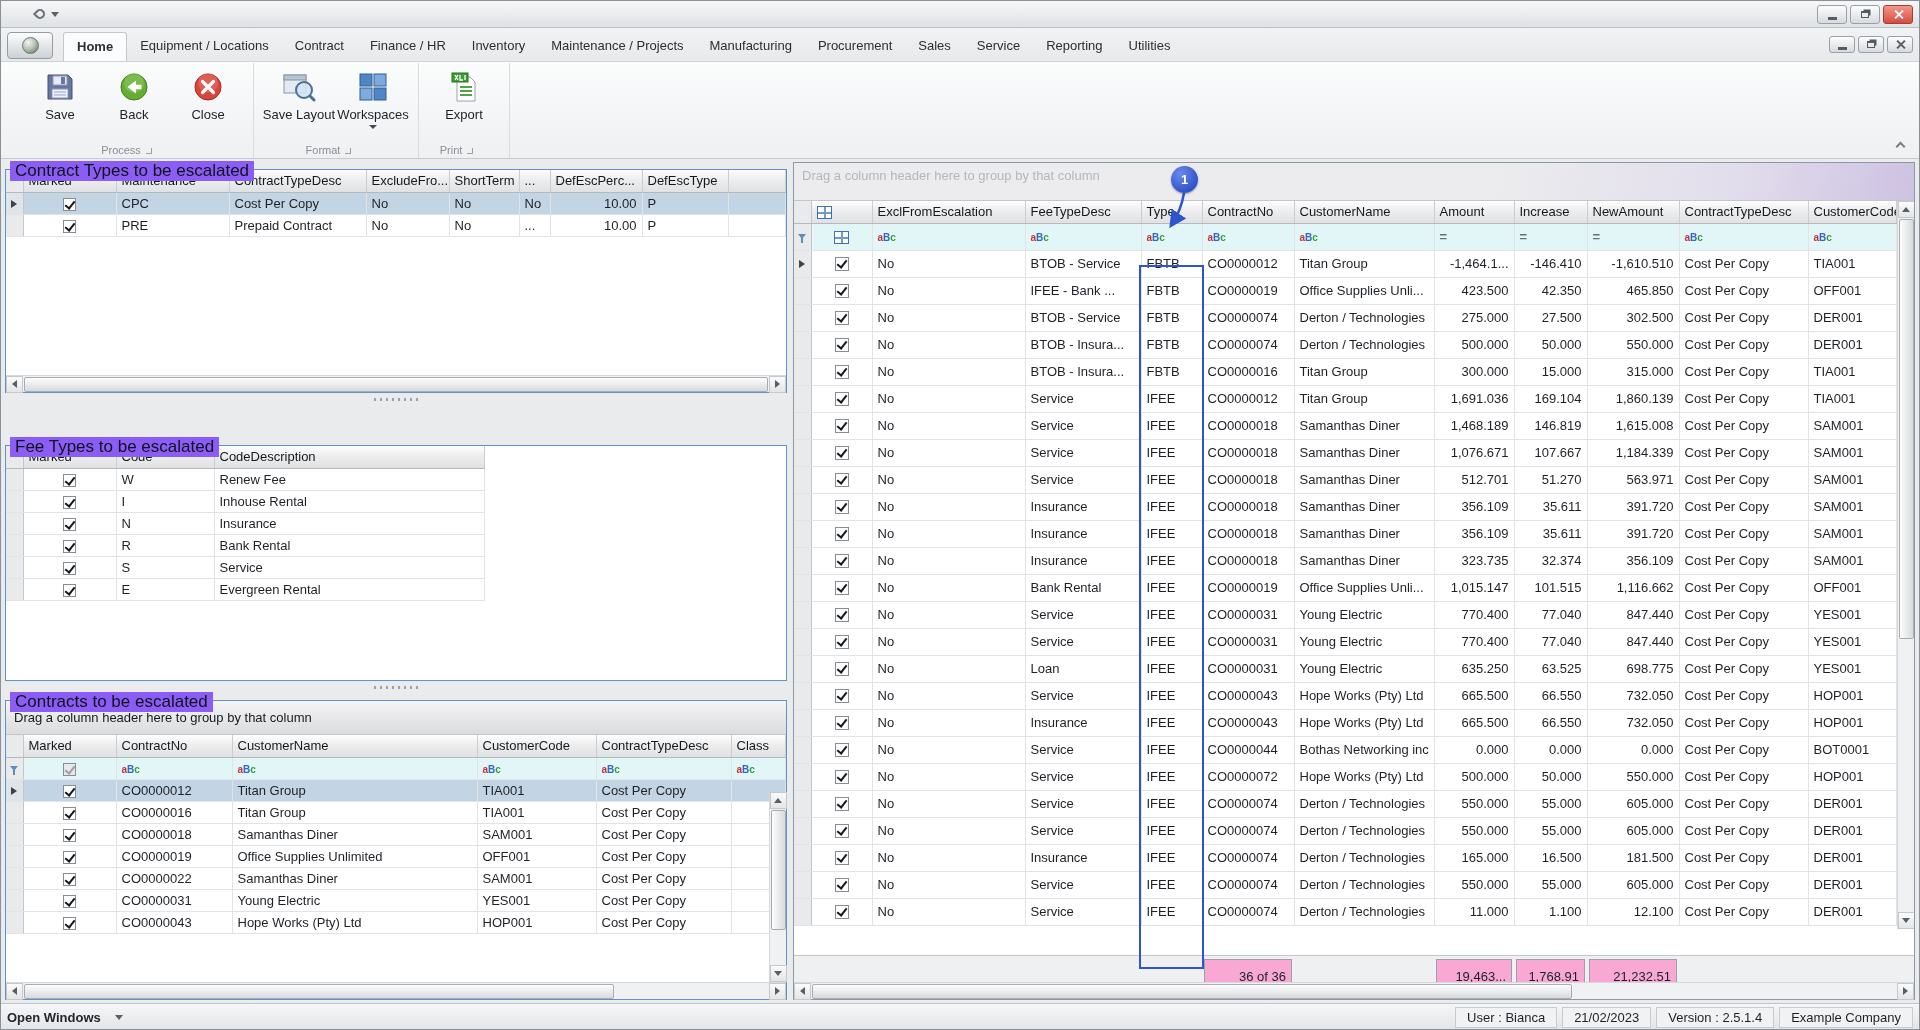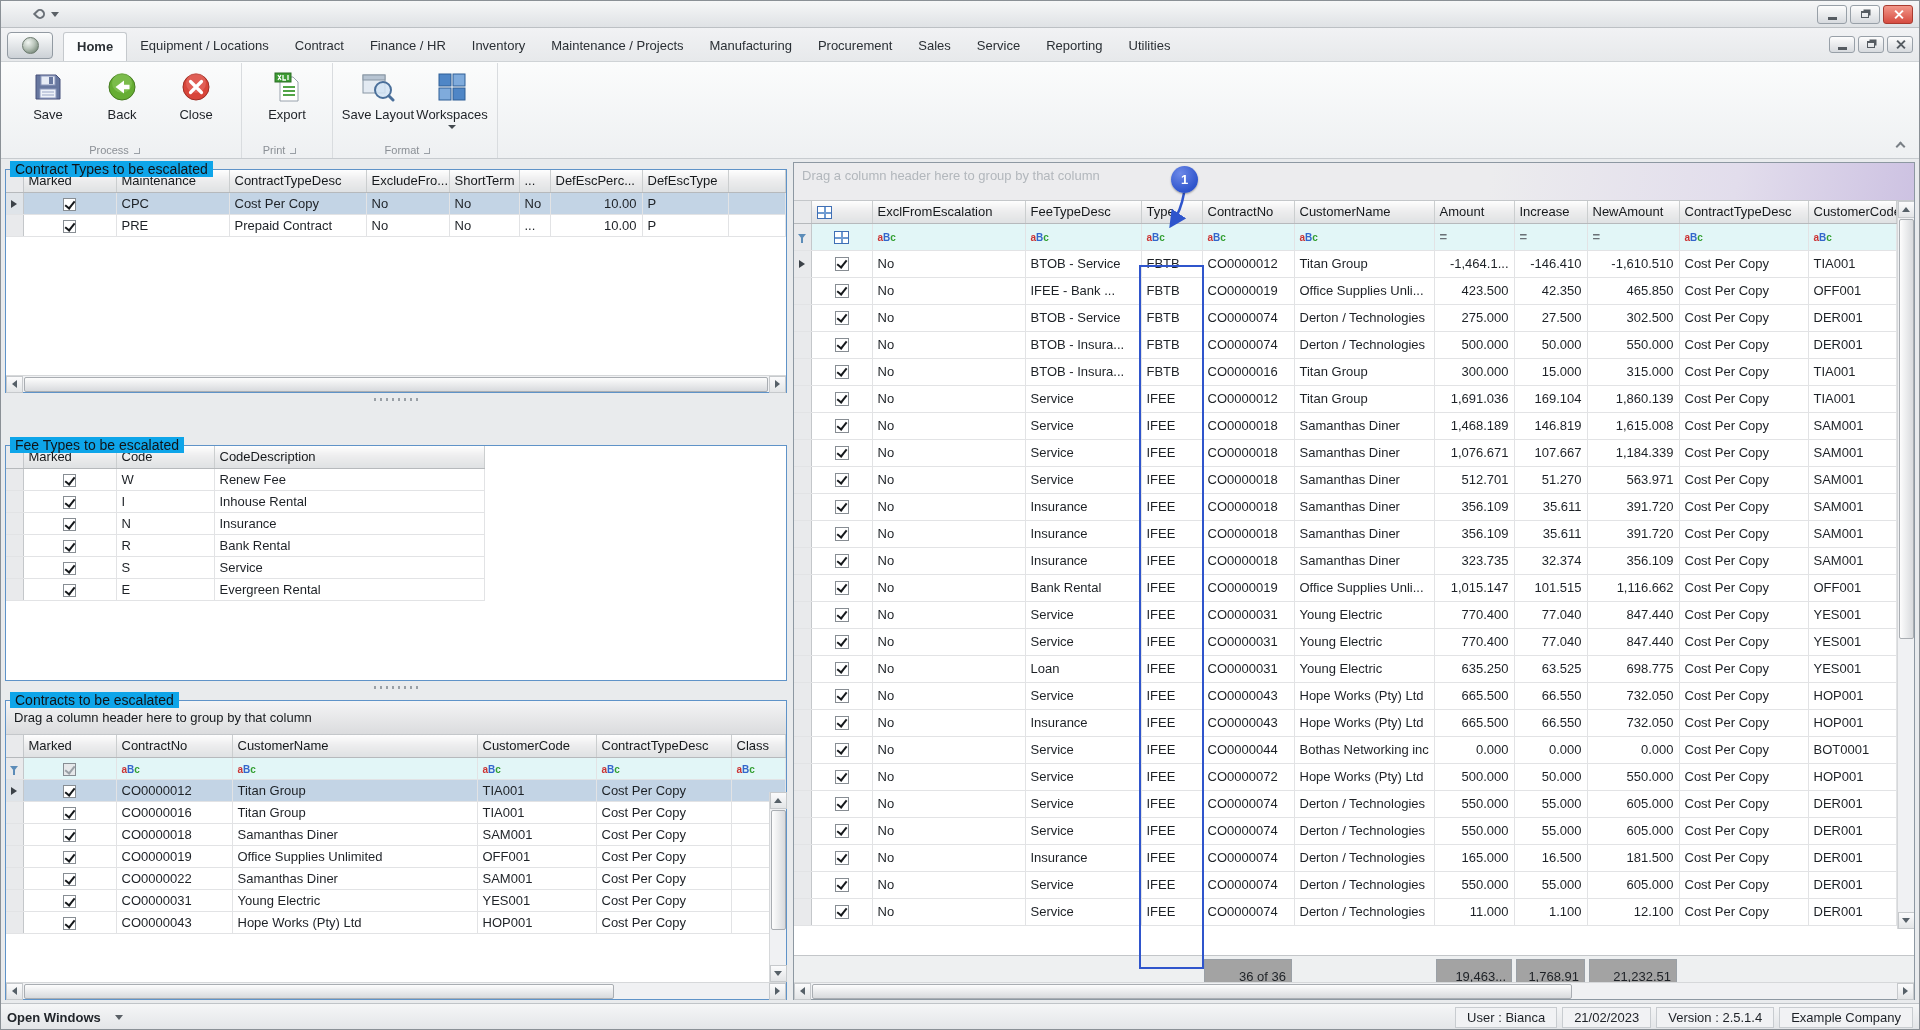--- a/index.html
+++ b/index.html
@@ -34,36 +34,36 @@
   .appbtn { width:46px; height:27px; margin:0 10px 2px 0; border:1px solid #929aa2; border-radius:4px;
             background:linear-gradient(#fcfdfd,#ccd1d6); display:flex; align-items:center; justify-content:center; }
   .orb { width:17px; height:17px; border-radius:50%;
          background:radial-gradient(circle at 35% 30%, #f2f6f2 0%, #b9c4ba 45%, #7c8d7e 80%); border:1px solid #6c7a6e; }
   .tabs { display:flex; }
   .tab { padding:6px 13px 7px; color:#2a2f34; white-space:nowrap; }
   .tab.active { background:#fbfcfd; border:1px solid #c5c9cd; border-bottom:none; border-radius:3px 3px 0 0; font-weight:bold; }
   .tabrow .winbtns { top:8px; }
 
   
-  .ribbon { height:97px; background:linear-gradient(#fbfcfc,#eef0f2); border-bottom:1px solid #c7cbcf; display:flex; position:relative; padding:1px 2px 0; }
+  .ribbon { height:97px; background:linear-gradient(#fbfcfc,#eef0f2); border-bottom:1px solid #c7cbcf; display:flex; position:relative; padding:1px 14px 0; }
   .rgroup { position:relative; display:flex; align-items:flex-start; padding:3px 8px 16px; border-right:1px solid #d9dcdf; }
   .rgroup-label { position:absolute; left:0; right:15px; bottom:2px; text-align:center; font-size:11px; color:#8b9096; }
   .launcher { display:inline-block; width:6px; height:6px; border-right:1px solid #9aa0a6; border-bottom:1px solid #9aa0a6; margin-left:5px; }
   .bigbtn { width:74px; display:flex; flex-direction:column; align-items:center; padding-top:3px; border-radius:3px; }
   .bigbtn .ico { width:36px; height:36px; display:flex; align-items:center; justify-content:center; margin-bottom:3px; }
   .bigbtn .lbl { text-align:center; line-height:1.15; }
   .dd-arrow { width:0; height:0; border-left:4px solid transparent; border-right:4px solid transparent; border-top:4px solid #444a50; margin-top:2px; }
   .ribbon-collapse { position:absolute; right:10px; bottom:6px; width:18px; height:14px; display:flex; align-items:center; justify-content:center; }
   .chev-up { width:7px; height:7px; border-left:2px solid #7a8086; border-top:2px solid #7a8086; transform:rotate(45deg); margin-top:3px; }
 
   
   .main { height:844px; display:flex; padding:3px 4px; gap:6px; }
   .leftcol { width:782px; display:flex; flex-direction:column; }
   .groupbox { position:relative; border:1px solid #5f93c8; background:#fff; margin-top:7px; }
-  .gb-title { position:absolute; top:-9px; left:4px; background:#0ea5e9; padding:0 5px; font-size:14px; color:#101418; z-index:3; white-space:nowrap; }
+  .gb-title { position:absolute; top:-9px; left:4px; background:#8b5cf6; padding:0 5px; font-size:17px; color:#101418; z-index:3; white-space:nowrap; }
   .vgap { height:12px; display:flex; align-items:center; justify-content:center; }
   .vgap::before { content:""; width:44px; height:3px;
                   background:repeating-linear-gradient(90deg,#9aa0a6 0 2px,transparent 2px 6px); }
 
   
   table.grid { border-collapse:collapse; table-layout:fixed; background:#fff; }
   table.grid th { background:linear-gradient(#fefefe, #ededee 45%, #dfe1e3 100%);
                   border-right:1px solid #cbcecf; border-bottom:1px solid #b6b9bc;
                   font-weight:normal; text-align:left; padding:0 5px; height:22px;
                   white-space:nowrap; overflow:hidden; color:#16191c; }
@@ -128,21 +128,21 @@
   
   .rightcol { flex:1; position:relative; border:1px solid #8d98a2; background:#fff; display:flex; flex-direction:column; }
   .rg-body { position:relative; flex:1; display:flex; flex-direction:column; overflow:hidden; }
   .main-grid { width:calc(100% - 17px); }
   .main-grid th { height:26px; }
   .main-grid tr.filterrow td { height:27px; }
   .main-grid tbody td { height:27px; }
   .rg-vsb { position:absolute; right:0; top:0; height:728px; }
   .rg-filler { flex:1; background:#fff; }
   .rg-footer { position:relative; height:27px; background:#eef0f1; border-top:1px solid #c3c6c9; flex:none; }
-  .fbox { position:absolute; top:3px; height:21px; border:1px solid #9aa0a6; background:#a3a3a3;
+  .fbox { position:absolute; top:3px; height:21px; border:1px solid #9aa0a6; background:#f9a8d4;
           display:flex; align-items:center; justify-content:flex-end; padding:16px 5px; }
 
   
   .ann-rect { position:absolute; left:345px; top:102px; width:65px; height:704px; border:2px solid #2f55cc; pointer-events:none; z-index:5; }
   .ann-circle { position:absolute; left:377px; top:3px; width:27px; height:27px; border-radius:50%;
                 background:radial-gradient(circle at 35% 28%, #6d89e8, #2f55cc 70%); color:#fff; font-weight:bold;
                 display:flex; align-items:center; justify-content:center; z-index:6; box-shadow:0 1px 2px rgba(0,0,0,.35); }
   .ann-arrow { position:absolute; left:360px; top:28px; z-index:6; pointer-events:none; }
 
   
@@ -251,36 +251,20 @@
             <path d="M10.5 10.5l11 11M21.5 10.5l-11 11" stroke="#fff" stroke-width="3.2" stroke-linecap="round"></path>
           </svg>
       </span>
       <span class="lbl">Close</span>
     </div>
     <div class="rgroup-label"><span>Process</span><span class="launcher"></span></div>
   </div>
   <div class="rgroup">
     <div class="bigbtn">
       <span class="ico">
-        <svg width="32" height="32" viewBox="0 0 32 32">
-            <path d="M9 6h13l5 5v19H9z" fill="#fff" stroke="#98a2ac"></path>
-            <line x1="12" y1="16" x2="24" y2="16" stroke="#52a447" stroke-width="2"></line>
-            <line x1="12" y1="20" x2="24" y2="20" stroke="#52a447" stroke-width="2"></line>
-            <line x1="12" y1="24" x2="24" y2="24" stroke="#52a447" stroke-width="2"></line>
-            <rect x="4" y="2" width="16" height="9" fill="#3e9c35" stroke="#2b6e25"></rect>
-            <path d="M7 4l3 5M10 4l-3 5M12 4v5h3M17 4v5" stroke="#fff" stroke-width="1.3" fill="none"></path>
-          </svg>
-      </span>
-      <span class="lbl">Export</span>
-    </div>
-    <div class="rgroup-label"><span>Print</span><span class="launcher"></span></div>
-  </div>
-  <div class="rgroup">
-    <div class="bigbtn">
-      <span class="ico">
         <svg width="34" height="32" viewBox="0 0 34 32">
             <rect x="2" y="4" width="22" height="18" fill="#e3eaf2" stroke="#8896a4"></rect>
             <rect x="2" y="4" width="22" height="5" fill="#b7c4d2" stroke="#8896a4"></rect>
             <circle cx="22" cy="19" r="8" fill="#d3e4f4" fill-opacity="0.85" stroke="#4a6f9a" stroke-width="2"></circle>
             <line x1="28" y1="25" x2="32" y2="29" stroke="#4a6f9a" stroke-width="3" stroke-linecap="round"></line>
           </svg>
       </span>
       <span class="lbl">Save Layout</span>
     </div>
     <div class="bigbtn">
@@ -289,20 +273,36 @@
             <rect x="3" y="3" width="12" height="12" fill="#4f86c6" stroke="#2f5f96"></rect>
             <rect x="17" y="3" width="12" height="12" fill="#7fabdc" stroke="#2f5f96"></rect>
             <rect x="3" y="17" width="12" height="12" fill="#7fabdc" stroke="#2f5f96"></rect>
             <rect x="17" y="17" width="12" height="12" fill="#4f86c6" stroke="#2f5f96"></rect>
           </svg>
       </span>
       <span class="lbl">Workspaces</span>
       <span class="dd-arrow"></span>
     </div>
     <div class="rgroup-label"><span>Format</span><span class="launcher"></span></div>
+  </div>
+  <div class="rgroup">
+    <div class="bigbtn">
+      <span class="ico">
+        <svg width="32" height="32" viewBox="0 0 32 32">
+            <path d="M9 6h13l5 5v19H9z" fill="#fff" stroke="#98a2ac"></path>
+            <line x1="12" y1="16" x2="24" y2="16" stroke="#52a447" stroke-width="2"></line>
+            <line x1="12" y1="20" x2="24" y2="20" stroke="#52a447" stroke-width="2"></line>
+            <line x1="12" y1="24" x2="24" y2="24" stroke="#52a447" stroke-width="2"></line>
+            <rect x="4" y="2" width="16" height="9" fill="#3e9c35" stroke="#2b6e25"></rect>
+            <path d="M7 4l3 5M10 4l-3 5M12 4v5h3M17 4v5" stroke="#fff" stroke-width="1.3" fill="none"></path>
+          </svg>
+      </span>
+      <span class="lbl">Export</span>
+    </div>
+    <div class="rgroup-label"><span>Print</span><span class="launcher"></span></div>
   </div>
   <div class="ribbon-collapse">
       <span class="chev-up"></span>
     </div>
 </div>
 
 <div class="main">
 
   <div class="leftcol">
 

